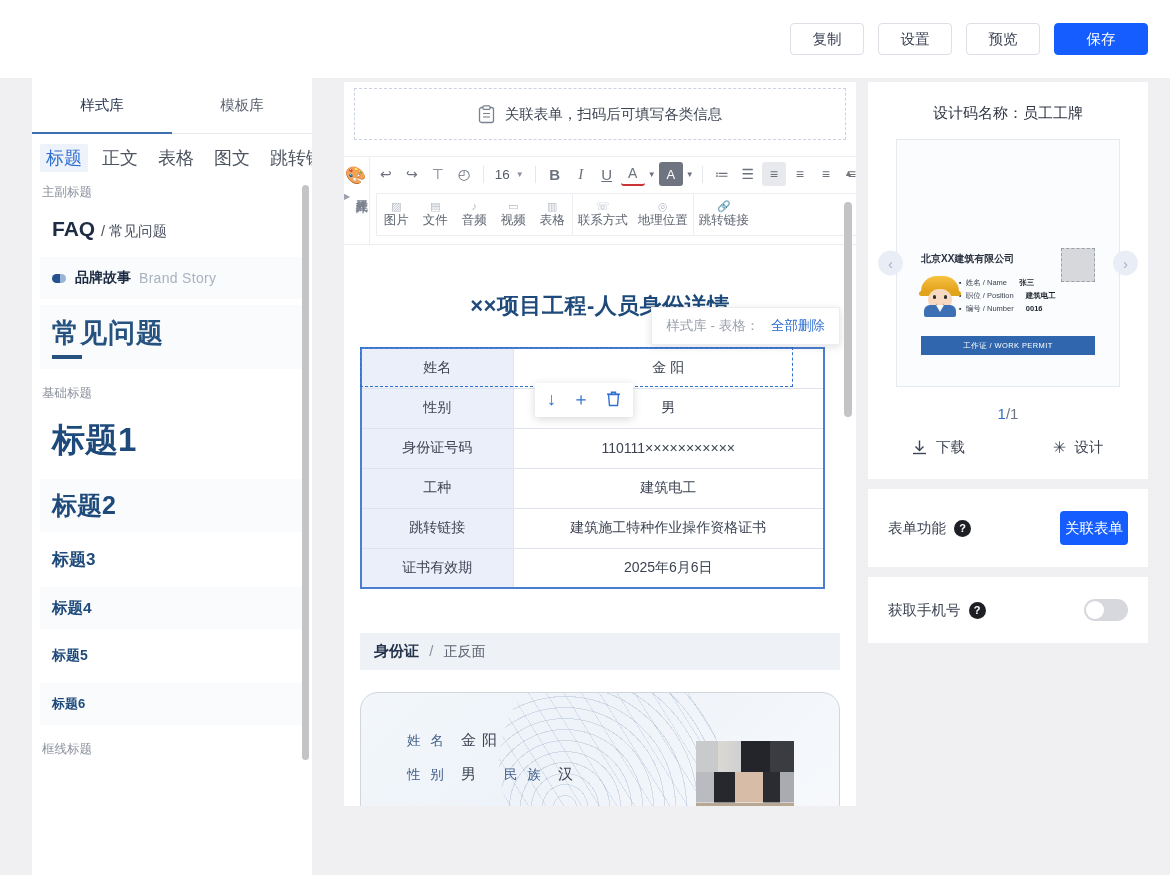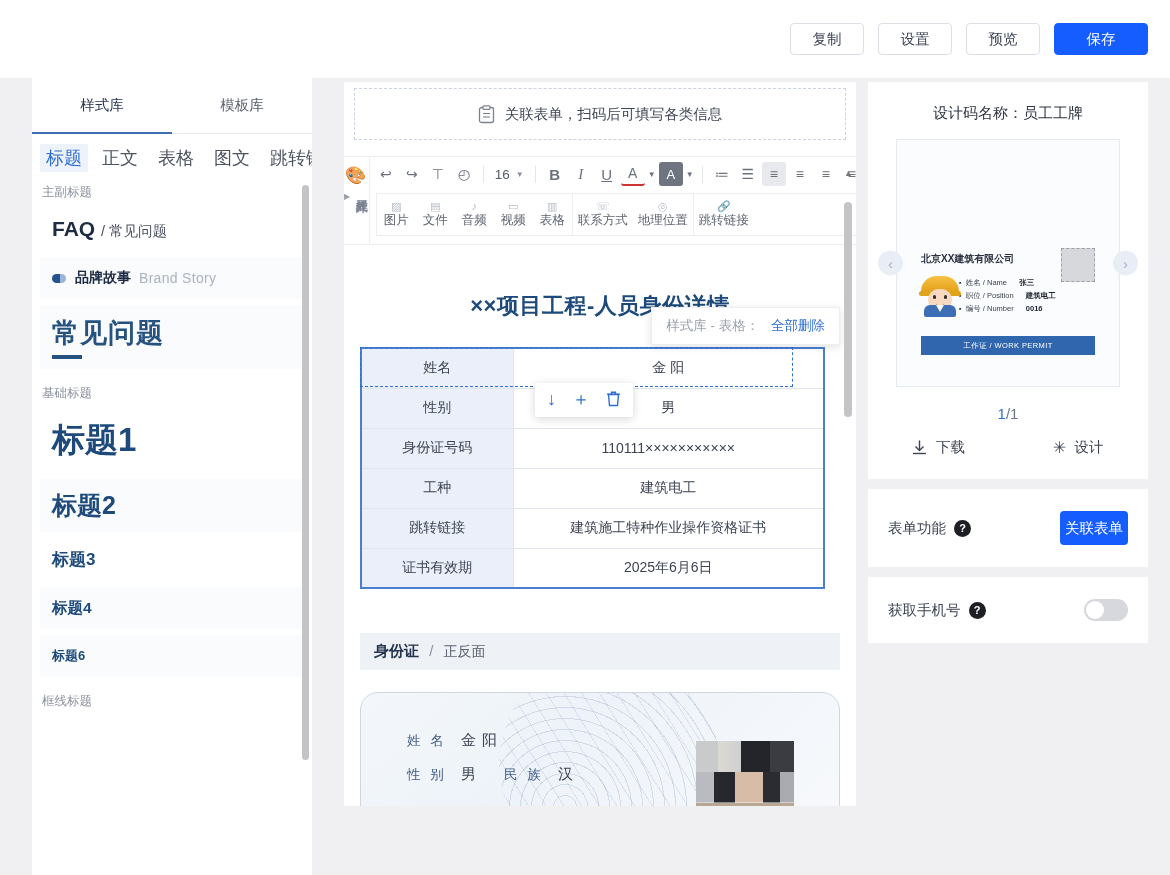--- a/index.html
+++ b/index.html
@@ -272,20 +272,23 @@
       <span class="h1s">标题1</span>
     </div>
     <div class="style-card alt">
       <span class="h2s">标题2</span>
     </div>
     <div class="style-card">
       <span class="h3s">标题3</span>
     </div>
     <div class="style-card alt">
       <span class="h4s">标题4</span>
+    </div>
+    <div class="style-card">
+      <span class="h5s">标题5</span>
     </div>
     <div class="style-card alt">
       <span class="h6s">标题6</span>
     </div>
 
     <div class="sec-label">框线标题</div>
     <div class="style-card"></div>
   </div>
 
   <div class="lp-sb-arrow">▲</div>

